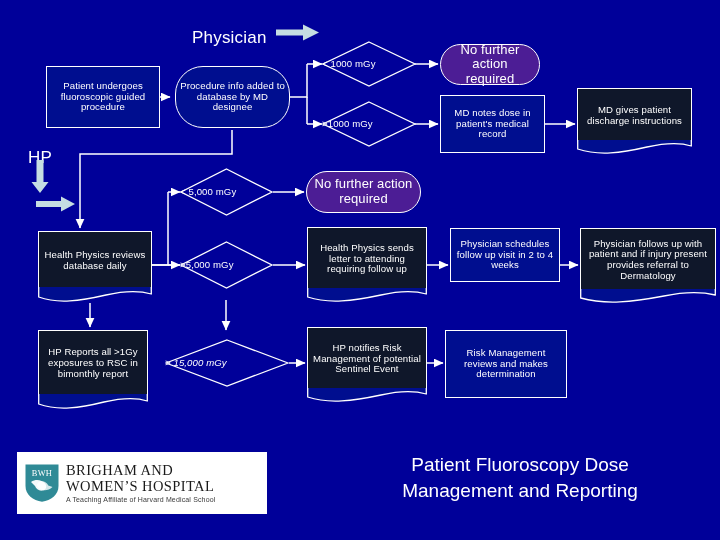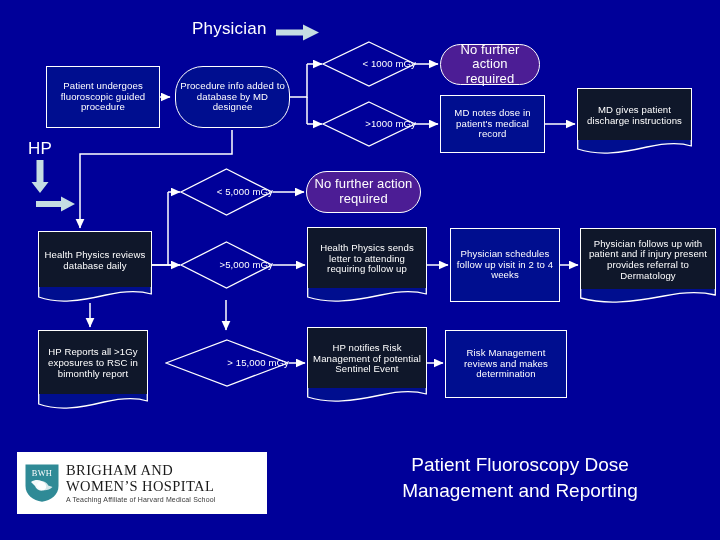--- a/index.html
+++ b/index.html
@@ -45,25 +45,26 @@
     background:#4c1d95;
     font-size:13px;
     padding:2px 6px;
   }
   
   .dia{
     background:transparent;
     font-size:9.6px;
   }
   .dia .diasvg{position:absolute;left:0;top:0;width:100%;height:100%;}
-  .dia .dlabel{position:relative;z-index:2;width:100%;text-align:right;}
+  .dia .dlabel{position:relative;z-index:2;width:100%;text-align:left;}
 
   .swimlabel{
     position:absolute;color:#ffffff;font-size:17px;
     letter-spacing:.2px;
+    margin-top:9px;
   }
   .bigarrow{position:absolute;}
 
   #title{
     position:absolute;color:#ffffff;text-align:center;
     font-size:19px;line-height:1.35;
   }
   
   #logo{
     position:absolute;background:#ffffff;
@@ -208,39 +209,39 @@
     <span>No further action required</span>
   </div>
 
   <div class="node docbox" style="left:307px;top:227px;width:120px;height:63px;text-align:center;">
     <span>Health Physics sends letter to attending requiring follow up</span>
   </div>
   <svg class="docwave" style="left:307px;top:288px;" width="120" height="16" viewBox="0 0 120 16">
     <path d="M0.7,0 L0.7,9 C22,16 46,13 74,7 C96,2 109,3 119.3,6 L119.3,0" fill="#000e8f" stroke="#ffffff" stroke-width="1.3" stroke-linejoin="round"></path>
   </svg>
 
-  <div class="node proc" style="left:450px;top:228px;width:110px;height:74px;">
+  <div class="node proc" style="left:450px;top:228px;width:110px;height:54px;">
     <span>Physician schedules follow up visit in 2 to 4 weeks</span>
   </div>
 
   <div class="node docbox" style="left:580px;top:228px;width:136px;height:63px;">
     <span>Physician follows up with patient and if injury present provides referral to Dermatology</span>
   </div>
   <svg class="docwave" style="left:580px;top:289px;" width="136" height="16" viewBox="0 0 136 16">
     <path d="M0.7,0 L0.7,9 C26,16 52,13 84,7 C108,2 123,3 135.3,6 L135.3,0" fill="#000e8f" stroke="#ffffff" stroke-width="1.3" stroke-linejoin="round"></path>
   </svg>
 
   <div class="node docbox" style="left:38px;top:330px;width:110px;height:66px;">
     <span>HP Reports all &gt;1Gy exposures to RSC in bimonthly report</span>
   </div>
   <svg class="docwave" style="left:38px;top:394px;" width="110" height="17" viewBox="0 0 110 17">
     <path d="M0.7,0 L0.7,10 C20,17 42,14 66,8 C88,3 100,4 109.3,7 L109.3,0" fill="#000e8f" stroke="#ffffff" stroke-width="1.3" stroke-linejoin="round"></path>
   </svg>
 
-  <div class="node dia" style="left:165px;top:339px;width:124px;height:48px;">
+  <div class="node dia" style="left:165px;top:339px;width:124px;height:48px;font-style:italic;">
     <svg class="diasvg" viewBox="0 0 124 48" preserveAspectRatio="none">
       <polygon points="62,1 123,24 62,47 1,24" fill="none" stroke="#ffffff" stroke-width="1.3"></polygon>
     </svg>
     <span class="dlabel">&gt; 15,000 mGy</span>
   </div>
 
   <div class="node docbox" style="left:307px;top:327px;width:120px;height:63px;">
     <span>HP notifies Risk Management of potential Sentinel Event</span>
   </div>
   <svg class="docwave" style="left:307px;top:388px;" width="120" height="16" viewBox="0 0 120 16">

